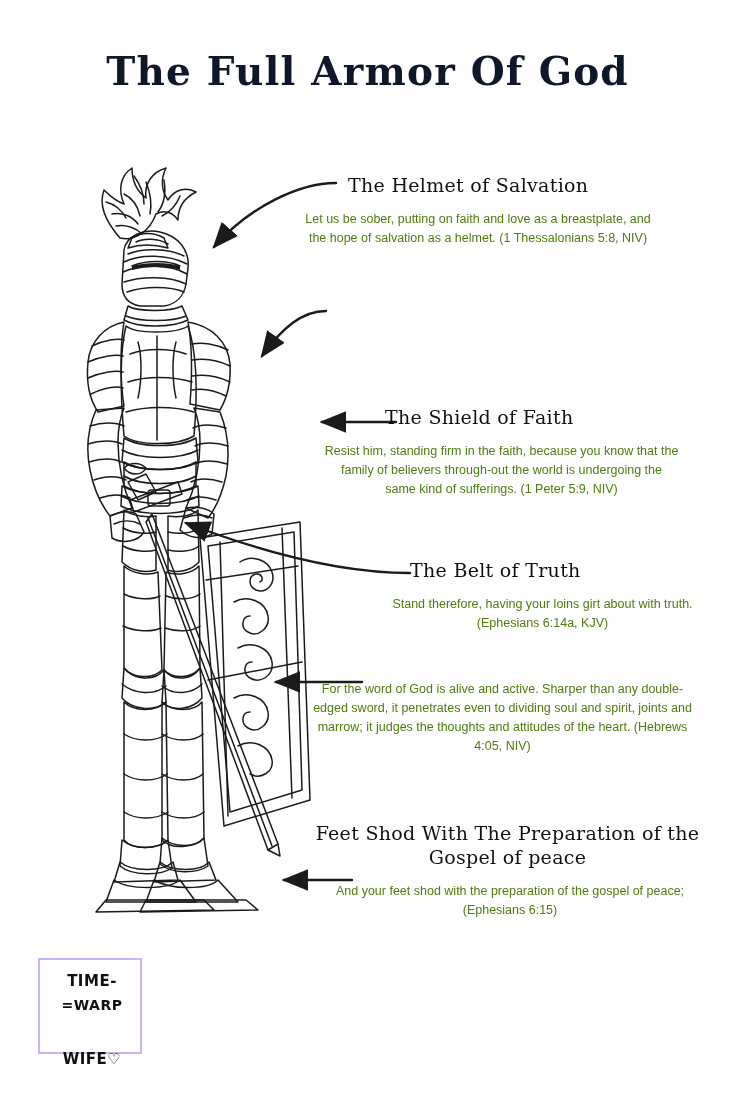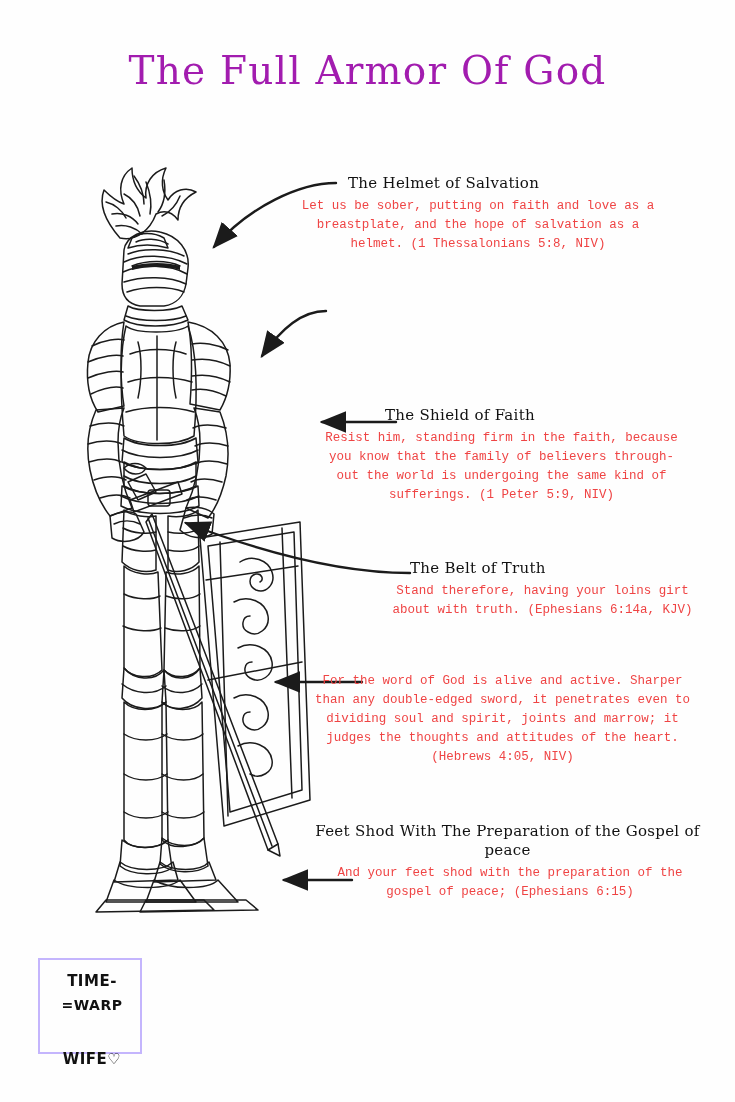--- a/index.html
+++ b/index.html
@@ -25,56 +25,56 @@
   
   .title {
     position: absolute;
     top: 48px;
     left: 0;
     width: 735px;
     text-align: center;
     font-family: "DejaVu Serif", serif;
     font-size: 39px;
     letter-spacing: 1.2px;
-    color: #a21caf;
-    font-weight: 400;
+    color: #0f172a;
+    font-weight: 700;
   }
 
   
   .knight-wrap {
     position: absolute;
     left: 28px;
     top: 150px;
     width: 330px;
     height: 800px;
   }
   .knight-wrap svg { display: block; }
 
   
   .callout {
     position: absolute;
   }
   .callout .heading {
     font-family: "DejaVu Serif", serif;
-    font-size: 15px;
+    font-size: 19px;
     color: #111;
     letter-spacing: 0.3px;
     line-height: 1.25;
     white-space: nowrap;
   }
   .callout .heading.wrap2 {
     white-space: normal;
     text-align: center;
   }
   .callout .verse {
-    margin-top: 4px;
-    font-family: Liberation Mono, monospace;
+    margin-top: 12px;
+    font-family: Liberation Sans, sans-serif;
     font-size: 12.5px;
     line-height: 1.52;
-    color: #ef4444;
+    color: #4d7c0f;
     text-align: center;
   }
 
   
   #c-helmet      { left: 288px; top: 174px; width: 420px; }
   #c-helmet .heading { text-align: left; padding-left: 60px; }
   #c-helmet .verse   { width: 360px; margin-left: 10px; }
 
   #c-breastplate { left: 275px; top: 296px; width: 440px; }
   #c-breastplate .heading { text-align: left; padding-left: 48px; }

